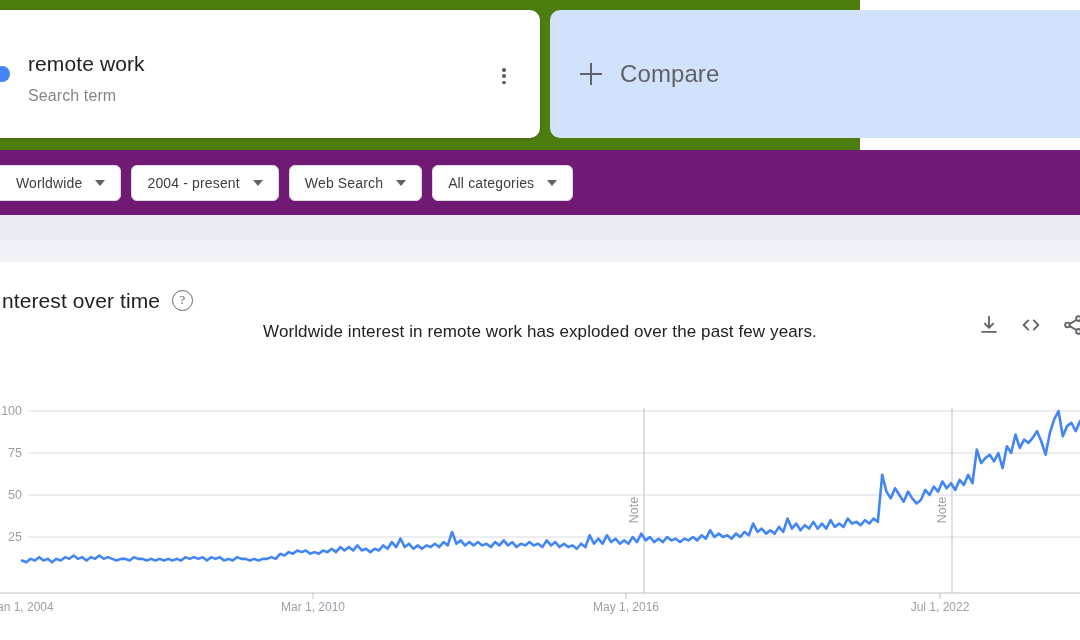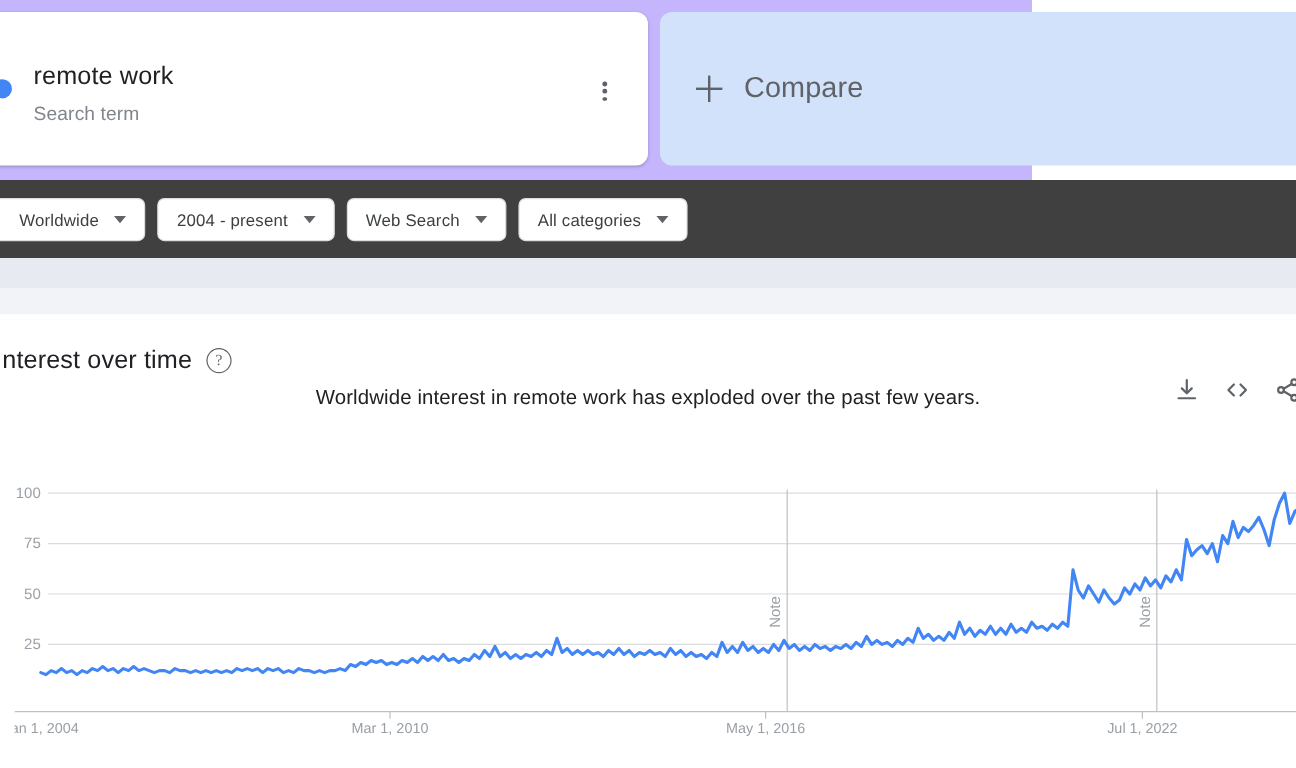--- a/index.html
+++ b/index.html
@@ -7,21 +7,21 @@
     width: 1080px; height: 640px;
     font-family: "Liberation Sans", sans-serif;
     background: #ffffff;
     overflow: hidden;
   }
   #app { position: relative; width: 1080px; height: 640px; background: #fff; }
 
   
   .term-row {
     position: absolute; left: 0; top: 0; width: 860px; height: 150px;
-    background: #c4b5fd;
+    background: #4d7c0f;
   }
   .term-card {
     position: absolute; left: -28px; top: 10px;
     width: 568px; height: 128px;
     background: #fff;
     border-radius: 10px;
     box-shadow: 0 1px 3px rgba(60,64,67,.22), 0 1px 2px rgba(60,64,67,.10);
   }
   .term-dot {
     position: absolute; left: 22px; top: 56px;
@@ -59,21 +59,21 @@
   .plus-icon:before, .plus-icon:after {
     content: ""; position: absolute; background: #5f6368;
   }
   .plus-icon:before { left: 0; top: 10px; width: 22px; height: 2px; }
   .plus-icon:after  { top: 0; left: 10px; height: 22px; width: 2px; }
   .compare-label { font-size: 24px; color: #5f6368; letter-spacing: .1px; }
 
   
   .filter-bar {
     position: absolute; left: 0; top: 150px; width: 1080px; height: 65px;
-    background: #404040;
+    background: #701a75;
     display: flex; align-items: center;
   }
   .chip {
     height: 36px; border: 1px solid #dadce0; border-radius: 6px;
     display: inline-flex; align-items: center; padding: 0 15px;
     margin-right: 10px; background: #fff; white-space: nowrap;
   }
   .chip:first-child { margin-left: -28px; padding-left: 43px; }
   .chip-label { font-size: 14px; color: #3c4043; letter-spacing: .15px; }
   .caret {
@@ -110,21 +110,21 @@
   }
   .tool { width: 22px; height: 22px; color: #5f6368; }
   .tool svg { display: block; }
 
   .chart-subtitle {
     position: absolute; left: 0; top: 60px; width: 1080px;
     text-align: center;
     font-size: 17px; color: #202124; letter-spacing: .1px;
   }
 
-  .plot-wrap { position: absolute; left: 0; top: 128px; width: 1080px; height: 250px; padding-left: 12px; }
+  .plot-wrap { position: absolute; left: 0; top: 128px; width: 1080px; height: 250px; }
   .plot-wrap svg { display: block; }
   .axis-lbl { font-size: 12.5px; fill: #9aa0a6; font-family: "Liberation Sans", sans-serif; }
   .note-lbl { font-size: 12.5px; fill: #9aa0a6; font-family: "Liberation Sans", sans-serif; }
   .xtick-lbl { font-size: 12px; fill: #9aa0a6; font-family: "Liberation Sans", sans-serif; }
 </style>
 </head>
 <body>
 
 <div id="app">
 

